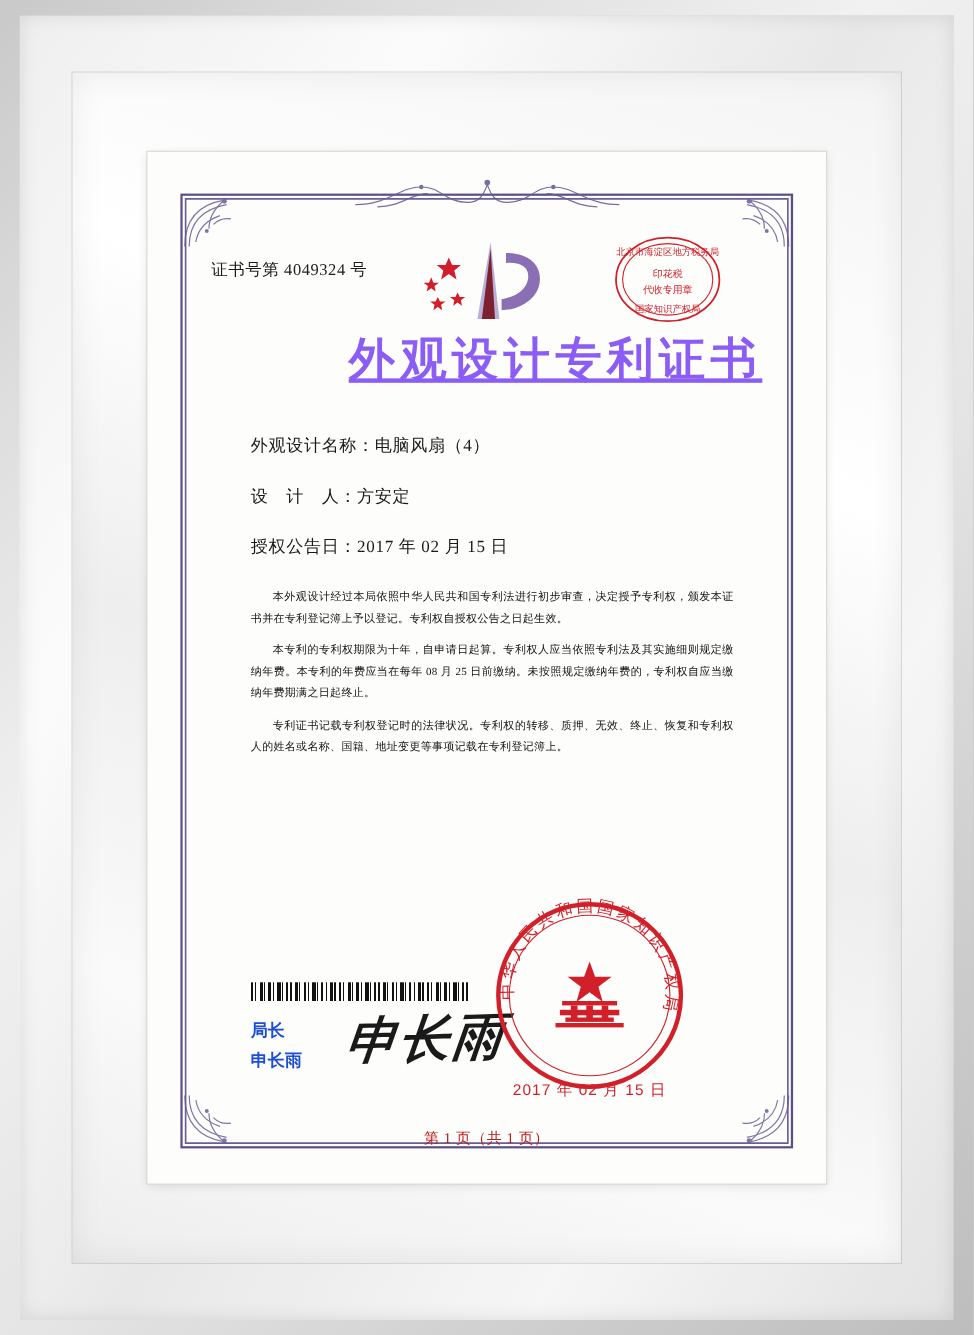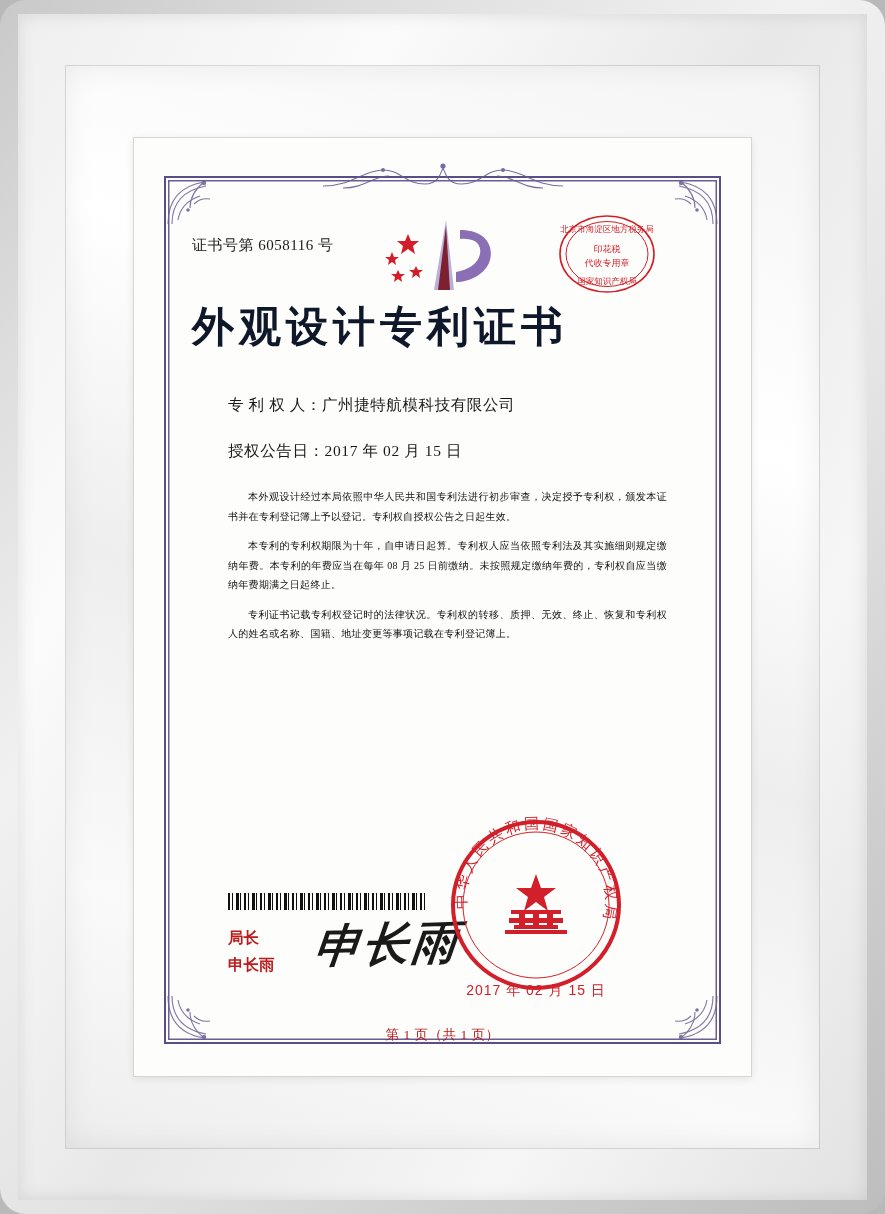--- a/index.html
+++ b/index.html
@@ -14,21 +14,20 @@
     font-family: "Liberation Serif", "DejaVu Serif", serif;
   }
 
   
   .photo {
     position: relative;
     width: 885px;
     height: 1214px;
     background:
       linear-gradient(135deg, #c9c9c9 0%, #dedede 18%, #f1f1f1 38%, #e4e4e4 60%, #cfcfcf 80%, #bdbdbd 100%);
-    border-radius: 26px;
   }
   .frame-outer {
     position: absolute;
     left: 18px; top: 14px; right: 18px; bottom: 14px;
     background:
       linear-gradient(120deg, #efefef 0%, #fbfbfb 25%, #e8e8e8 50%, #f6f6f6 75%, #e2e2e2 100%);
     box-shadow: inset 0 0 18px rgba(0,0,0,.10);
   }
   .frame-mid {
     position: absolute;
@@ -103,26 +102,27 @@
     position: absolute;
     right: 24px;
     top: 4px;
     width: 124px;
     height: 92px;
   }
   .stamp-oval svg { width: 100%; height: 100%; display: block; }
 
   .title {
     margin-top: 44px;
-    text-align: left;
+    text-align: right;
     font-family: "DejaVu Serif", "Liberation Serif", serif;
     font-size: 42px;
     font-weight: 700;
     letter-spacing: 5px;
-    color: #0f172a;
+    color: #8b5cf6;
+    text-decoration: underline;
   }
 
   .fields {
     margin-top: 40px;
     padding-left: 36px;
   }
   .field {
     font-size: 15.5px;
     color: #1a1a1a;
     margin-bottom: 25px;
@@ -167,21 +167,21 @@
     position: absolute;
     left: 36px;
     bottom: 52px;
     display: flex;
     align-items: flex-end;
     gap: 40px;
   }
   .sig-label {
     font-size: 15.5px;
     line-height: 1.7;
-    color: #b91c1c;
+    color: #1d4ed8;
     font-weight: 600;
   }
   .handwriting {
     font-family: "DejaVu Serif", "Liberation Serif", serif;
     font-size: 46px;
     font-style: italic;
     font-weight: 700;
     color: #1a1a1a;
     transform: skewX(-8deg) rotate(-2deg);
     letter-spacing: 2px;
@@ -304,27 +304,30 @@
                 <ellipse cx="62" cy="46" rx="47" ry="38"></ellipse>
                 <ellipse cx="62" cy="46" rx="41" ry="32.5" stroke-width="1"></ellipse>
               </g>
               <text x="62" y="24" text-anchor="middle" fill="#d1202a" font-size="8.5" font-family="DejaVu Serif, serif">北京市海淀区地方税务局</text>
               <text x="62" y="44" text-anchor="middle" fill="#d1202a" font-size="9" font-family="DejaVu Serif, serif">印花税</text>
               <text x="62" y="58" text-anchor="middle" fill="#d1202a" font-size="9" font-family="DejaVu Serif, serif">代收专用章</text>
               <text x="62" y="76" text-anchor="middle" fill="#d1202a" font-size="8.5" font-family="DejaVu Serif, serif">国家知识产权局</text>
             </svg>
           </div>
 
-          <div class="cert-no">证书号第 6058116 号</div>
+          <div class="cert-no">证书号第 4049324 号</div>
 
           <div class="title">外观设计专利证书</div>
 
           <div class="fields">
             <div class="field">
-              <span class="lbl">专 利 权 人：</span><span class="val">广州捷特航模科技有限公司</span>
+              <span class="lbl">外观设计名称：</span><span class="val">电脑风扇（4）</span>
+            </div>
+            <div class="field">
+              <span class="lbl">设　计　人：</span><span class="val">方安定</span>
             </div>
             <div class="field">
               <span class="lbl">授权公告日：</span><span class="val">2017 年 02 月 15 日</span>
             </div>
           </div>
 
           <div class="body-text">
             <p class="para">本外观设计经过本局依照中华人民共和国专利法进行初步审查，决定授予专利权，颁发本证书并在专利登记簿上予以登记。专利权自授权公告之日起生效。</p>
             <p class="para">本专利的专利权期限为十年，自申请日起算。专利权人应当依照专利法及其实施细则规定缴纳年费。本专利的年费应当在每年 08 月 25 日前缴纳。未按照规定缴纳年费的，专利权自应当缴纳年费期满之日起终止。</p>
             <p class="para">专利证书记载专利权登记时的法律状况。专利权的转移、质押、无效、终止、恢复和专利权人的姓名或名称、国籍、地址变更等事项记载在专利登记簿上。</p>

